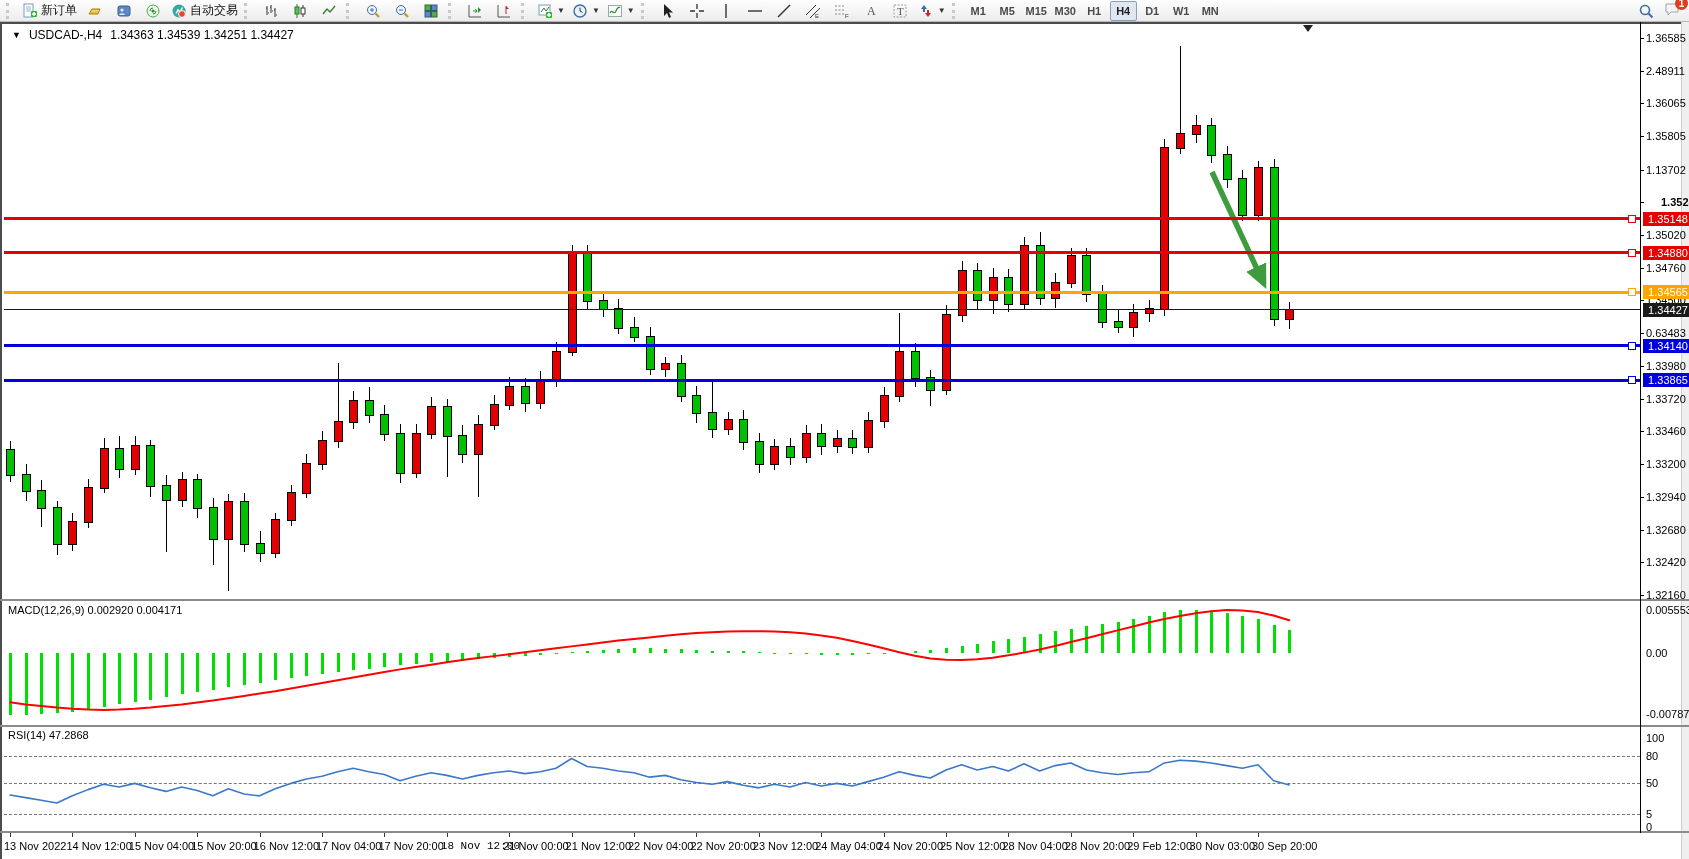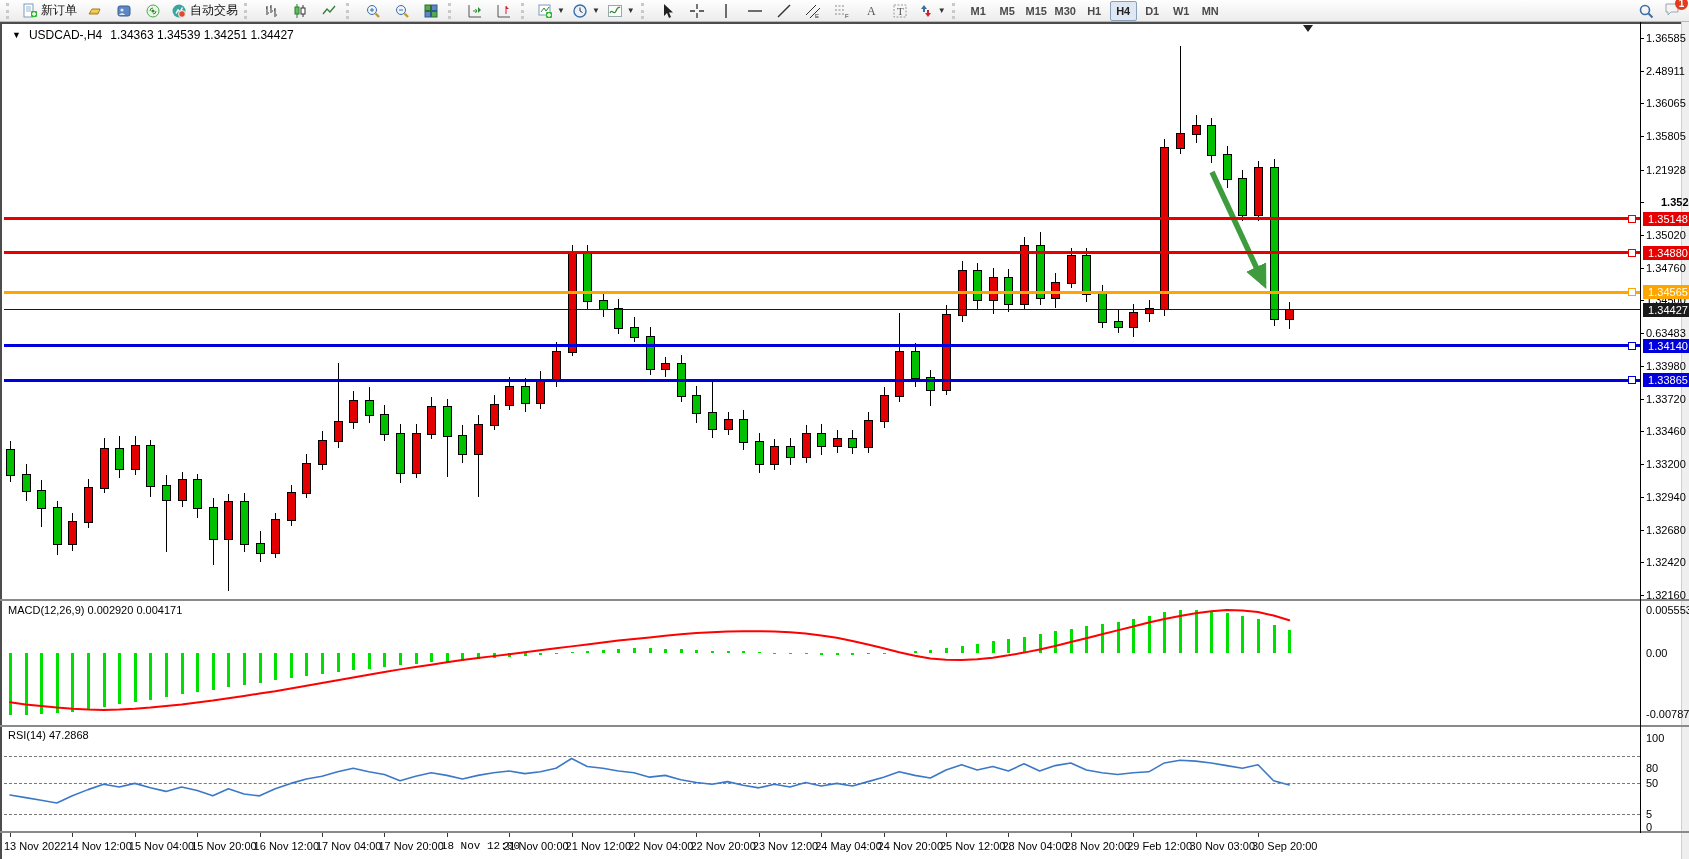--- a/index.html
+++ b/index.html
@@ -277,21 +277,21 @@
       <div class="abs" style="left: 1640px; top: 22px; width: 1px; height: 811px; background: rgb(0, 0, 0);"></div>
       <div class="abs" style="left: 1640px; top: 38px; width: 4px; height: 1px; background: rgb(0, 0, 0);"></div>
       <div class="abs ticktext" style="left: 1646px; top: 32px;">1.36585</div>
       <div class="abs" style="left: 1640px; top: 70.7249px; width: 4px; height: 1px; background: rgb(0, 0, 0);"></div>
       <div class="abs ticktext" style="left: 1646px; top: 64.7249px;">2.48911</div>
       <div class="abs" style="left: 1640px; top: 103.45px; width: 4px; height: 1px; background: rgb(0, 0, 0);"></div>
       <div class="abs ticktext" style="left: 1646px; top: 97.4498px;">1.36065</div>
       <div class="abs" style="left: 1640px; top: 136.175px; width: 4px; height: 1px; background: rgb(0, 0, 0);"></div>
       <div class="abs ticktext" style="left: 1646px; top: 130.175px;">1.35805</div>
       <div class="abs" style="left: 1640px; top: 169.529px; width: 4px; height: 1px; background: rgb(0, 0, 0);"></div>
-      <div class="abs ticktext" style="left: 1646px; top: 163.529px;">1.21928</div>
+      <div class="abs ticktext" style="left: 1646px; top: 163.529px;">1.13702</div>
       <div class="abs" style="left: 1640px; top: 202.254px; width: 4px; height: 1px; background: rgb(0, 0, 0);"></div>
       <div class="abs ticktext" style="left: 1661px; top: 196.254px; font-weight: bold;">1.35280</div>
       <div class="abs" style="left: 1640px; top: 234.979px; width: 4px; height: 1px; background: rgb(0, 0, 0);"></div>
       <div class="abs ticktext" style="left: 1646px; top: 228.979px;">1.35020</div>
       <div class="abs" style="left: 1640px; top: 267.704px; width: 4px; height: 1px; background: rgb(0, 0, 0);"></div>
       <div class="abs ticktext" style="left: 1646px; top: 261.704px;">1.34760</div>
       <div class="abs" style="left: 1640px; top: 300.429px; width: 4px; height: 1px; background: rgb(0, 0, 0);"></div>
       <div class="abs ticktext" style="left: 1646px; top: 294.429px;">1.34500</div>
       <div class="abs" style="left: 1640px; top: 333.153px; width: 4px; height: 1px; background: rgb(0, 0, 0);"></div>
       <div class="abs ticktext" style="left: 1646px; top: 327.153px;">0.63483</div>
@@ -308,21 +308,21 @@
       <div class="abs" style="left: 1640px; top: 529.503px; width: 4px; height: 1px; background: rgb(0, 0, 0);"></div>
       <div class="abs ticktext" style="left: 1646px; top: 523.503px;">1.32680</div>
       <div class="abs" style="left: 1640px; top: 562.228px; width: 4px; height: 1px; background: rgb(0, 0, 0);"></div>
       <div class="abs ticktext" style="left: 1646px; top: 556.228px;">1.32420</div>
       <div class="abs" style="left: 1640px; top: 594.953px; width: 4px; height: 1px; background: rgb(0, 0, 0);"></div>
       <div class="abs ticktext" style="left: 1646px; top: 588.953px;">1.32160</div>
       <div class="abs ticktext" style="left: 1646px; top: 603.71px;">0.005553</div>
       <div class="abs ticktext" style="left: 1646px; top: 647px;">0.00</div>
       <div class="abs ticktext" style="left: 1646px; top: 707.62px;">-0.007879</div>
       <div class="abs ticktext" style="left: 1646px; top: 732px;">100</div>
-      <div class="abs ticktext" style="left: 1646px; top: 749.8px; margin-top: 12px;">80</div>
+      <div class="abs ticktext" style="left: 1646px; top: 749.8px;">80</div>
       <div class="abs ticktext" style="left: 1646px; top: 776.5px;">50</div>
       <div class="abs ticktext" style="left: 1646px; top: 807.65px;">5</div>
       <div class="abs ticktext" style="left: 1646px; top: 821px;">0</div>
       <div class="abs" style="left: 4px; top: 755.8px; width: 1636px; height: 0px; border-top: 1px dashed rgb(119, 119, 119);"></div>
       <div class="abs" style="left: 4px; top: 782.5px; width: 1636px; height: 0px; border-top: 1px dashed rgb(119, 119, 119);"></div>
       <div class="abs" style="left: 4px; top: 813.65px; width: 1636px; height: 0px; border-top: 1px dashed rgb(119, 119, 119);"></div>
       <div class="abs paneltag" style="top: 604px;">MACD(12,26,9) 0.002920 0.004171</div>
       <div class="abs paneltag" style="top: 729px;">RSI(14) 47.2868</div>
       <div class="abs" style="left: 10px; top: 833px; width: 1px; height: 4px; background: rgb(51, 51, 51);"></div>
       <div class="abs ticktext" style="left: 4px; top: 840px;">13 Nov 2022</div>

